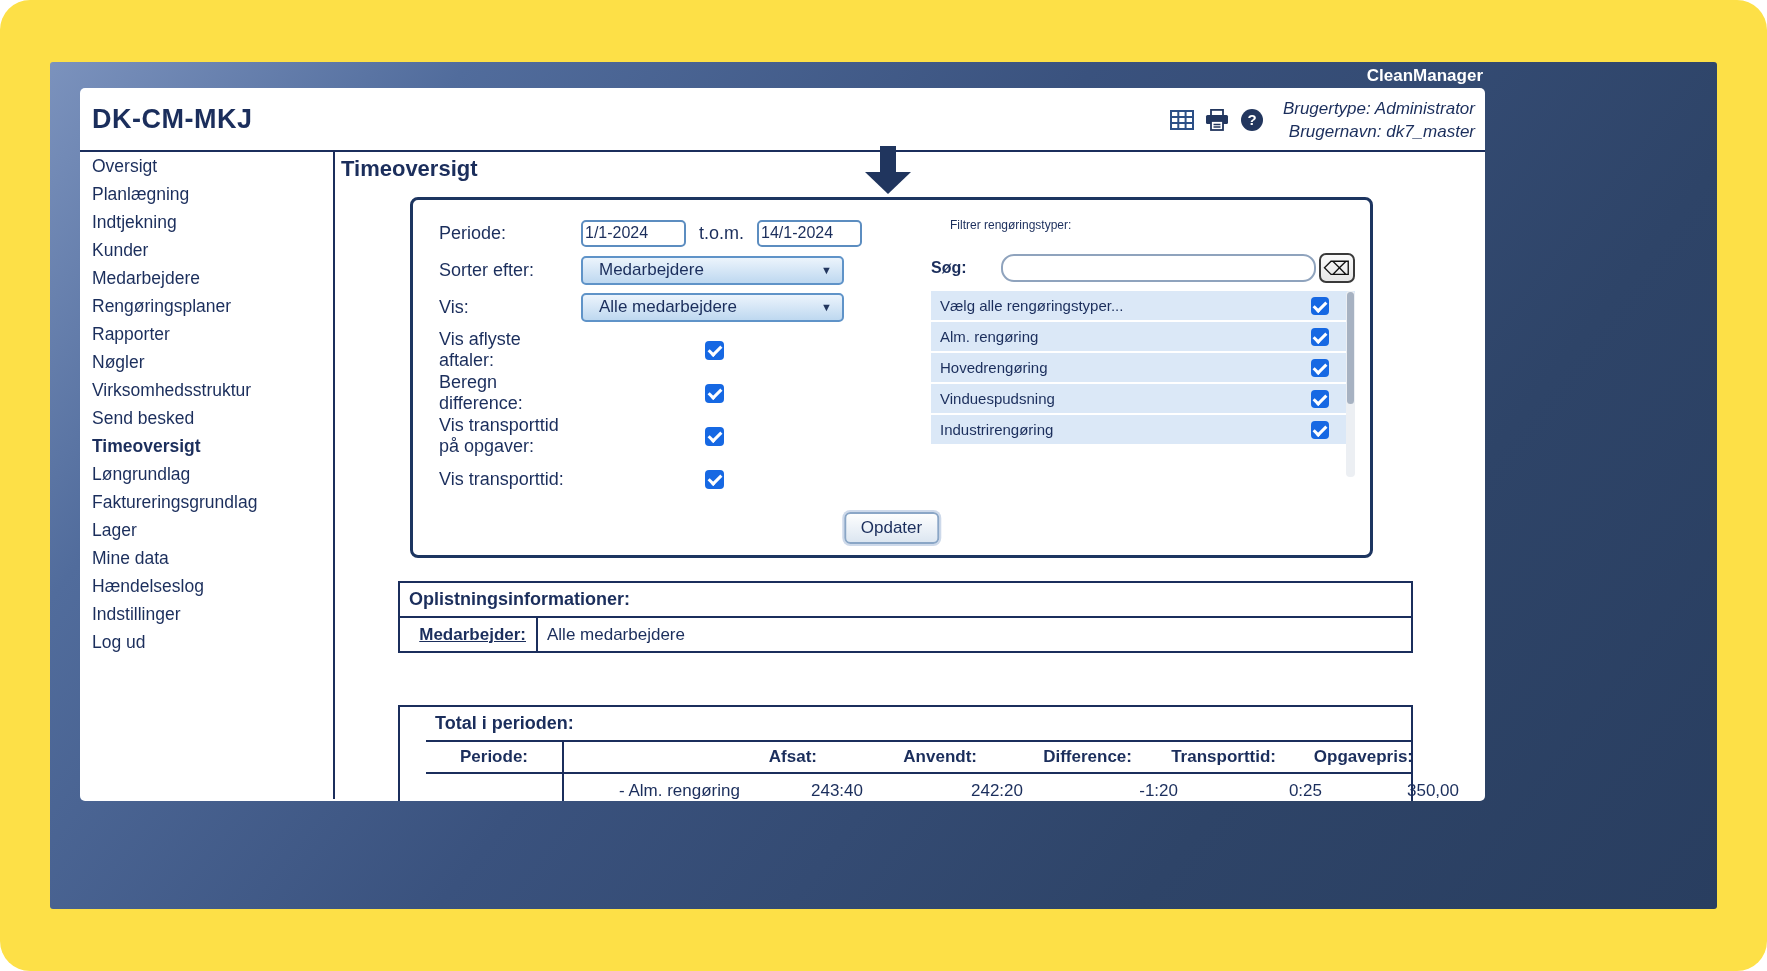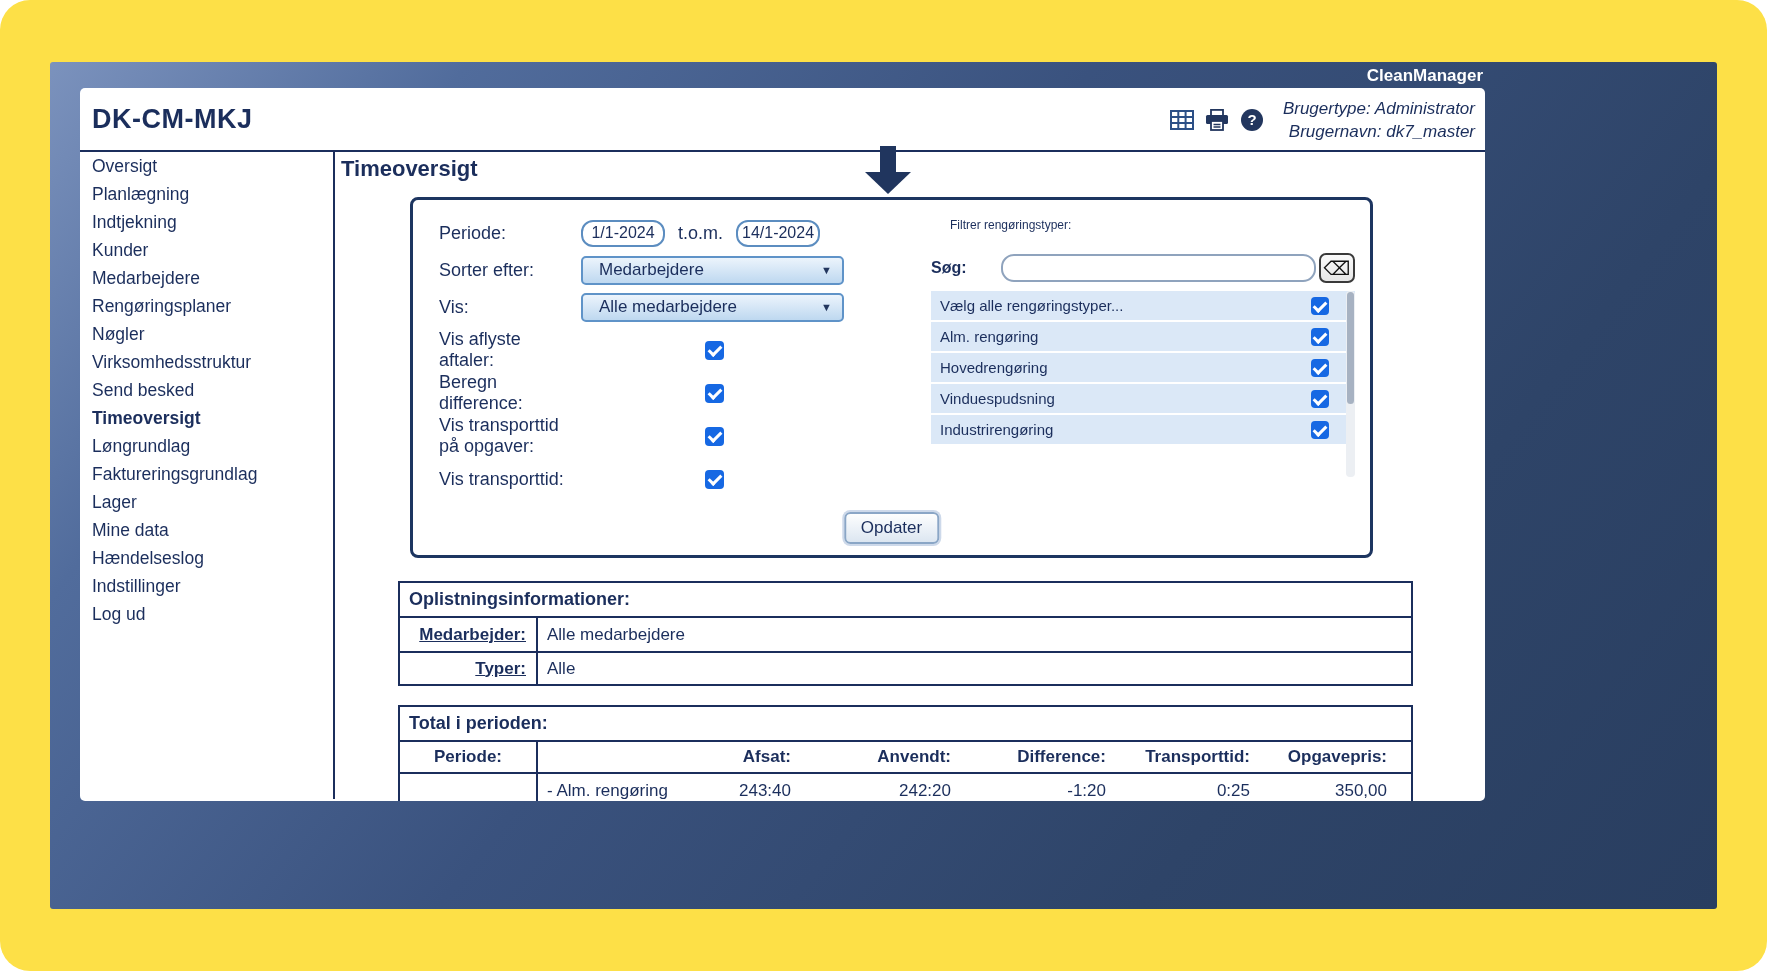--- a/index.html
+++ b/index.html
@@ -39,22 +39,22 @@
 
   .panel {
     position: absolute; left: 75px; top: 45px; width: 963px; height: 361px;
     border: 3px solid #1d3560; border-radius: 8px; padding: 18px 0 0 26px; display: flex;
   }
   .form-left { width: 448px; flex-shrink: 0; }
   .frow { display: flex; align-items: center; height: 30px; margin-bottom: 7px; }
   .frow.cb-row { height: 42px; margin-bottom: 1px; }
   .flabel { width: 142px; padding-right: 12px; font-size: 18px; line-height: 21px; flex-shrink: 0; }
   .date-input {
-    width: 84px; height: 27px; border: 2px solid #5c8dc0; border-radius: 12px;
-    font-family: "Liberation Sans", sans-serif; font-size: 16px; color: #1b2e5c; text-align: center; outline: none;
+    width: 105px; height: 27px; border: 2px solid #5c8dc0; border-radius: 5px;
+    font-family: "Liberation Sans", sans-serif; font-size: 16px; color: #1b2e5c; outline: none;
   }
   .tom { margin: 0 13px; font-size: 18px; }
   .dropdown {
     width: 263px; height: 29px; border: 2px solid #5f93c8; border-radius: 5px;
     background: linear-gradient(#ecf4fc,#bed8f0); display: flex; align-items: center;
     justify-content: space-between; padding: 0 10px 0 16px; font-size: 17px; cursor: pointer;
   }
   .dd-arrow { font-size: 11px; color: #22365e; }
   .cb { width: 19px; height: 19px; background: #1668e3; border-radius: 4px; position: relative; cursor: pointer; flex-shrink: 0; }
   .cb::after {
@@ -87,35 +87,35 @@
   .list-thumb { position: absolute; top: 1px; left: 1px; width: 7px; height: 112px; background: #a7b2c2; border-radius: 4px; cursor: pointer; }
   .update-btn {
     position: absolute; left: 50%; bottom: 11px; transform: translateX(-50%);
     padding: 4px 15px; font-family: "Liberation Sans", sans-serif; font-size: 17px; color: #1b2e5c;
     background: linear-gradient(#fdfefe,#dce6f1); border: 2px solid #8aa6c6; border-radius: 6px;
     box-shadow: 0 0 0 2px #cdd9ea; cursor: pointer;
   }
 
   .box-table { position: absolute; left: 63px; width: 1015px; border: 2px solid #1b2e5c; background: #fff; }
   #info-table { top: 429px; }
-  #total-table { top: 553px; border-bottom: none; }
+  #total-table { top: 553px; border-bottom: none; padding-left: 26px; }
   .tbl-title { font-size: 18px; font-weight: bold; padding: 6px 9px; border-bottom: 2px solid #1b2e5c; }
   .info-row { display: flex; height: 33px; align-items: stretch; }
   .info-row + .info-row { border-top: 2px solid #1b2e5c; }
   .info-lbl {
     width: 138px; border-right: 2px solid #1b2e5c; display: flex; align-items: center;
     justify-content: flex-end; padding-right: 10px; font-weight: bold; font-size: 17px; flex-shrink: 0; text-decoration: underline;
   }
   .info-val { display: flex; align-items: center; padding-left: 9px; font-size: 17px; }
   .tt-head { display: flex; height: 32px; border-bottom: 2px solid #1b2e5c; font-weight: bold; font-size: 17px; }
   .tt-row { display: flex; height: 33px; font-size: 17px; }
   .tc { display: flex; align-items: center; flex-shrink: 0; }
   .tc.c1 { width: 138px; border-right: 2px solid #1b2e5c; justify-content: center; font-weight: bold; }
   .tc.right { justify-content: flex-end; padding-right: 12px; }
-  .tc.name { width: 165px; padding-left: 9px; }
+  .tc.name { width: 165px; padding-left: 9px; margin-left: 46px; }
   .w265 { width: 265px; } .w100 { width: 100px; } .w160 { width: 160px; }
   .w155 { width: 155px; } .w144 { width: 144px; } .w137 { width: 137px; }
 </style>
 </head>
 <body>
 
 <div class="frame">
   <div class="desktop">
     <div class="brand">CleanManager</div>
 
@@ -159,20 +159,21 @@
 
       <div class="win-body">
 
         <div class="sidebar">
           <div class="side-item">Oversigt</div>
           <div class="side-item">Planlægning</div>
           <div class="side-item">Indtjekning</div>
           <div class="side-item">Kunder</div>
           <div class="side-item">Medarbejdere</div>
           <div class="side-item">Rengøringsplaner</div>
+          <div class="side-item">Rapporter</div>
           <div class="side-item">Nøgler</div>
           <div class="side-item">Virksomhedsstruktur</div>
           <div class="side-item">Send besked</div>
           <div class="side-item active">Timeoversigt</div>
           <div class="side-item">Løngrundlag</div>
           <div class="side-item">Faktureringsgrundlag</div>
           <div class="side-item">Lager</div>
           <div class="side-item">Mine data</div>
           <div class="side-item">Hændelseslog</div>
           <div class="side-item">Indstillinger</div>
@@ -266,24 +267,20 @@
 
             <button class="update-btn">Opdater</button>
           </div>
 
           <div class="box-table" id="info-table">
             <div class="tbl-title">Oplistningsinformationer:</div>
             <div class="info-row">
               <div class="info-lbl">Medarbejder:</div>
               <div class="info-val">Alle medarbejdere</div>
             </div>
-            <div class="info-row">
-              <div class="info-lbl">Typer:</div>
-              <div class="info-val">Alle</div>
-            </div>
           </div>
 
           <div class="box-table" id="total-table">
             <div class="tbl-title">Total i perioden:</div>
             <div class="tt-head">
               <div class="tc c1">Periode:</div>
               <div class="tc right w265">Afsat:</div>
               <div class="tc right w160">Anvendt:</div>
               <div class="tc right w155">Difference:</div>
               <div class="tc right w144">Transporttid:</div>

